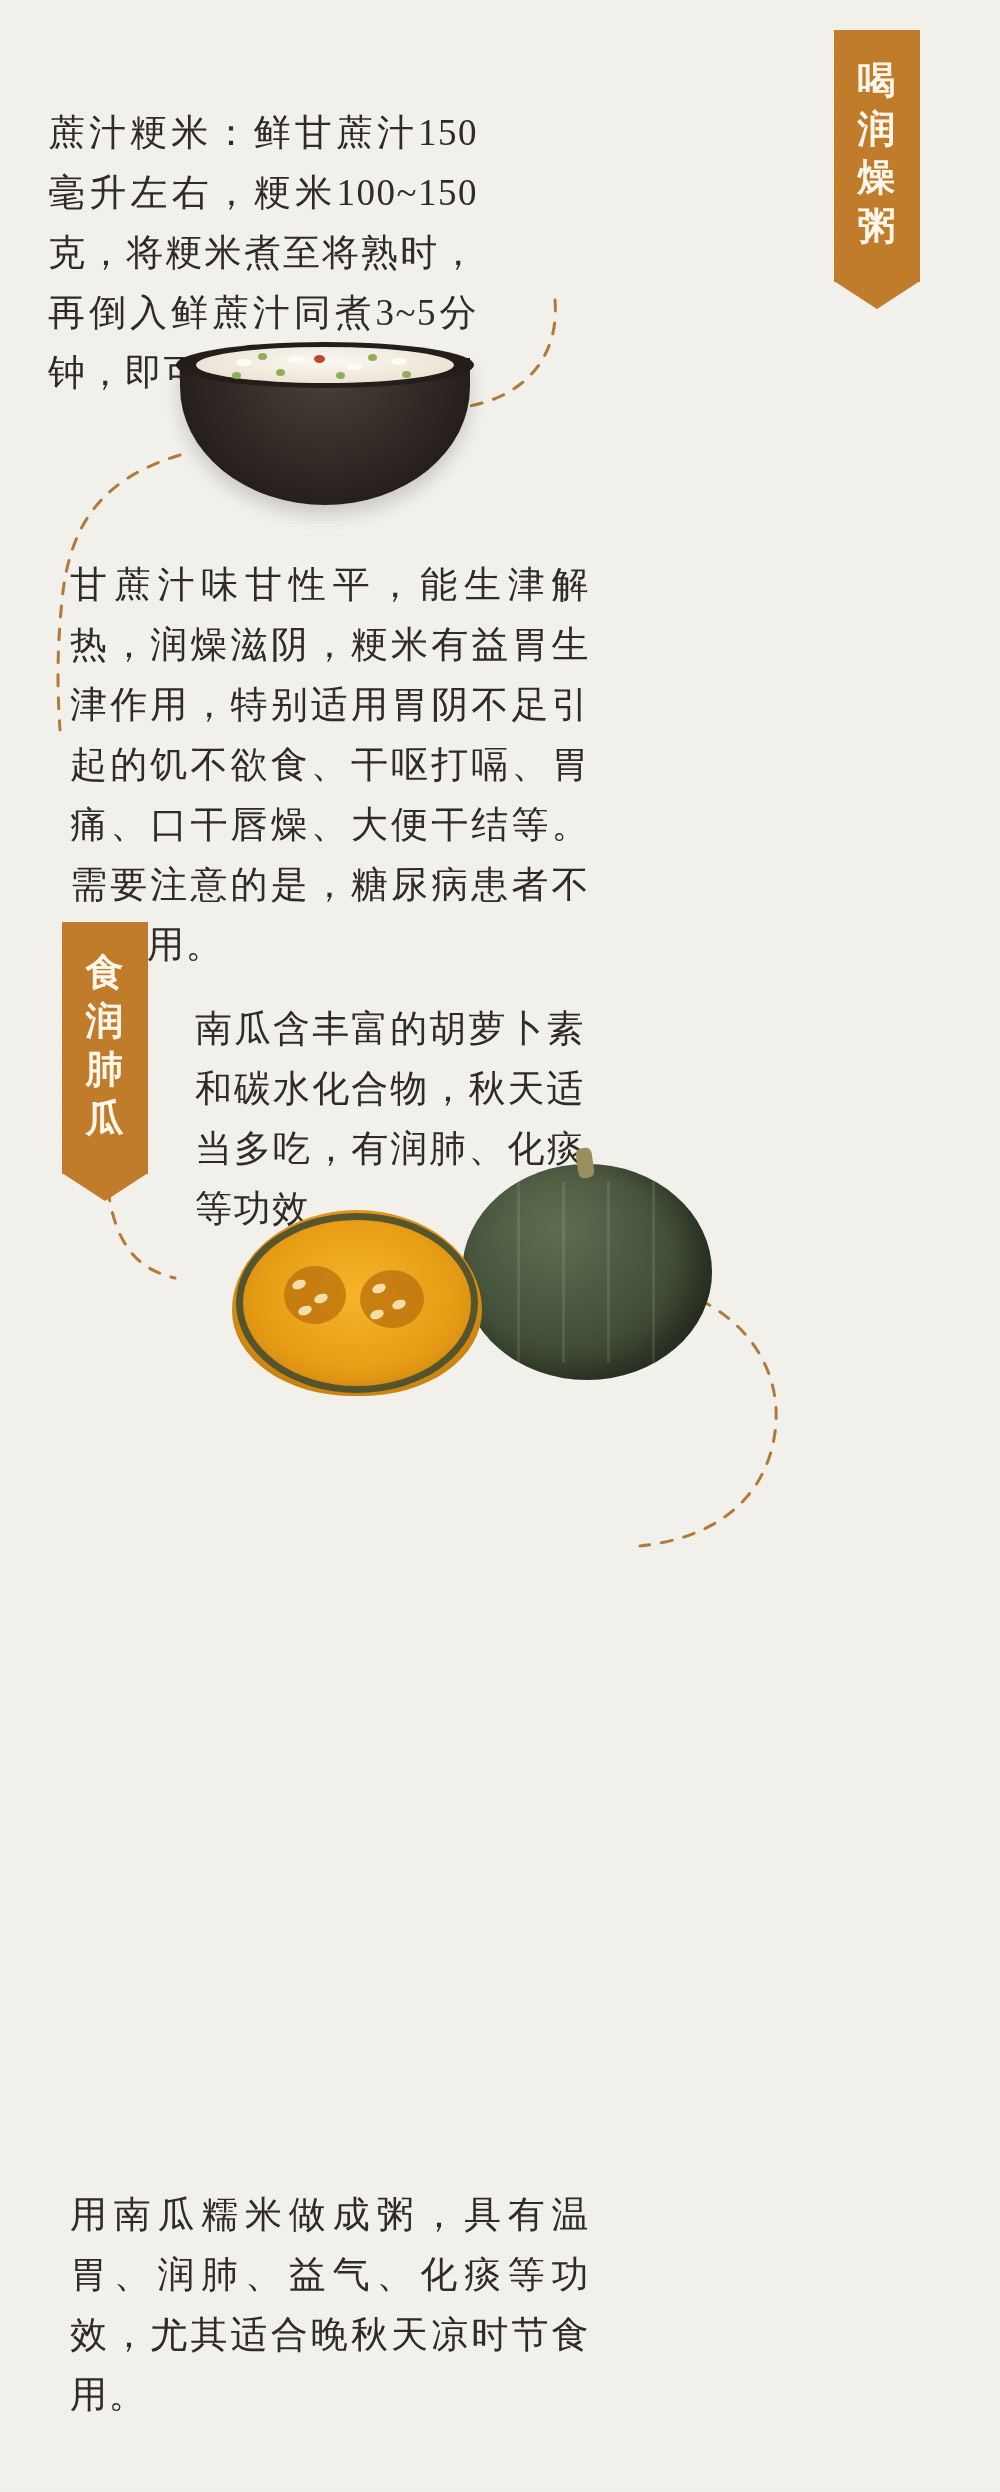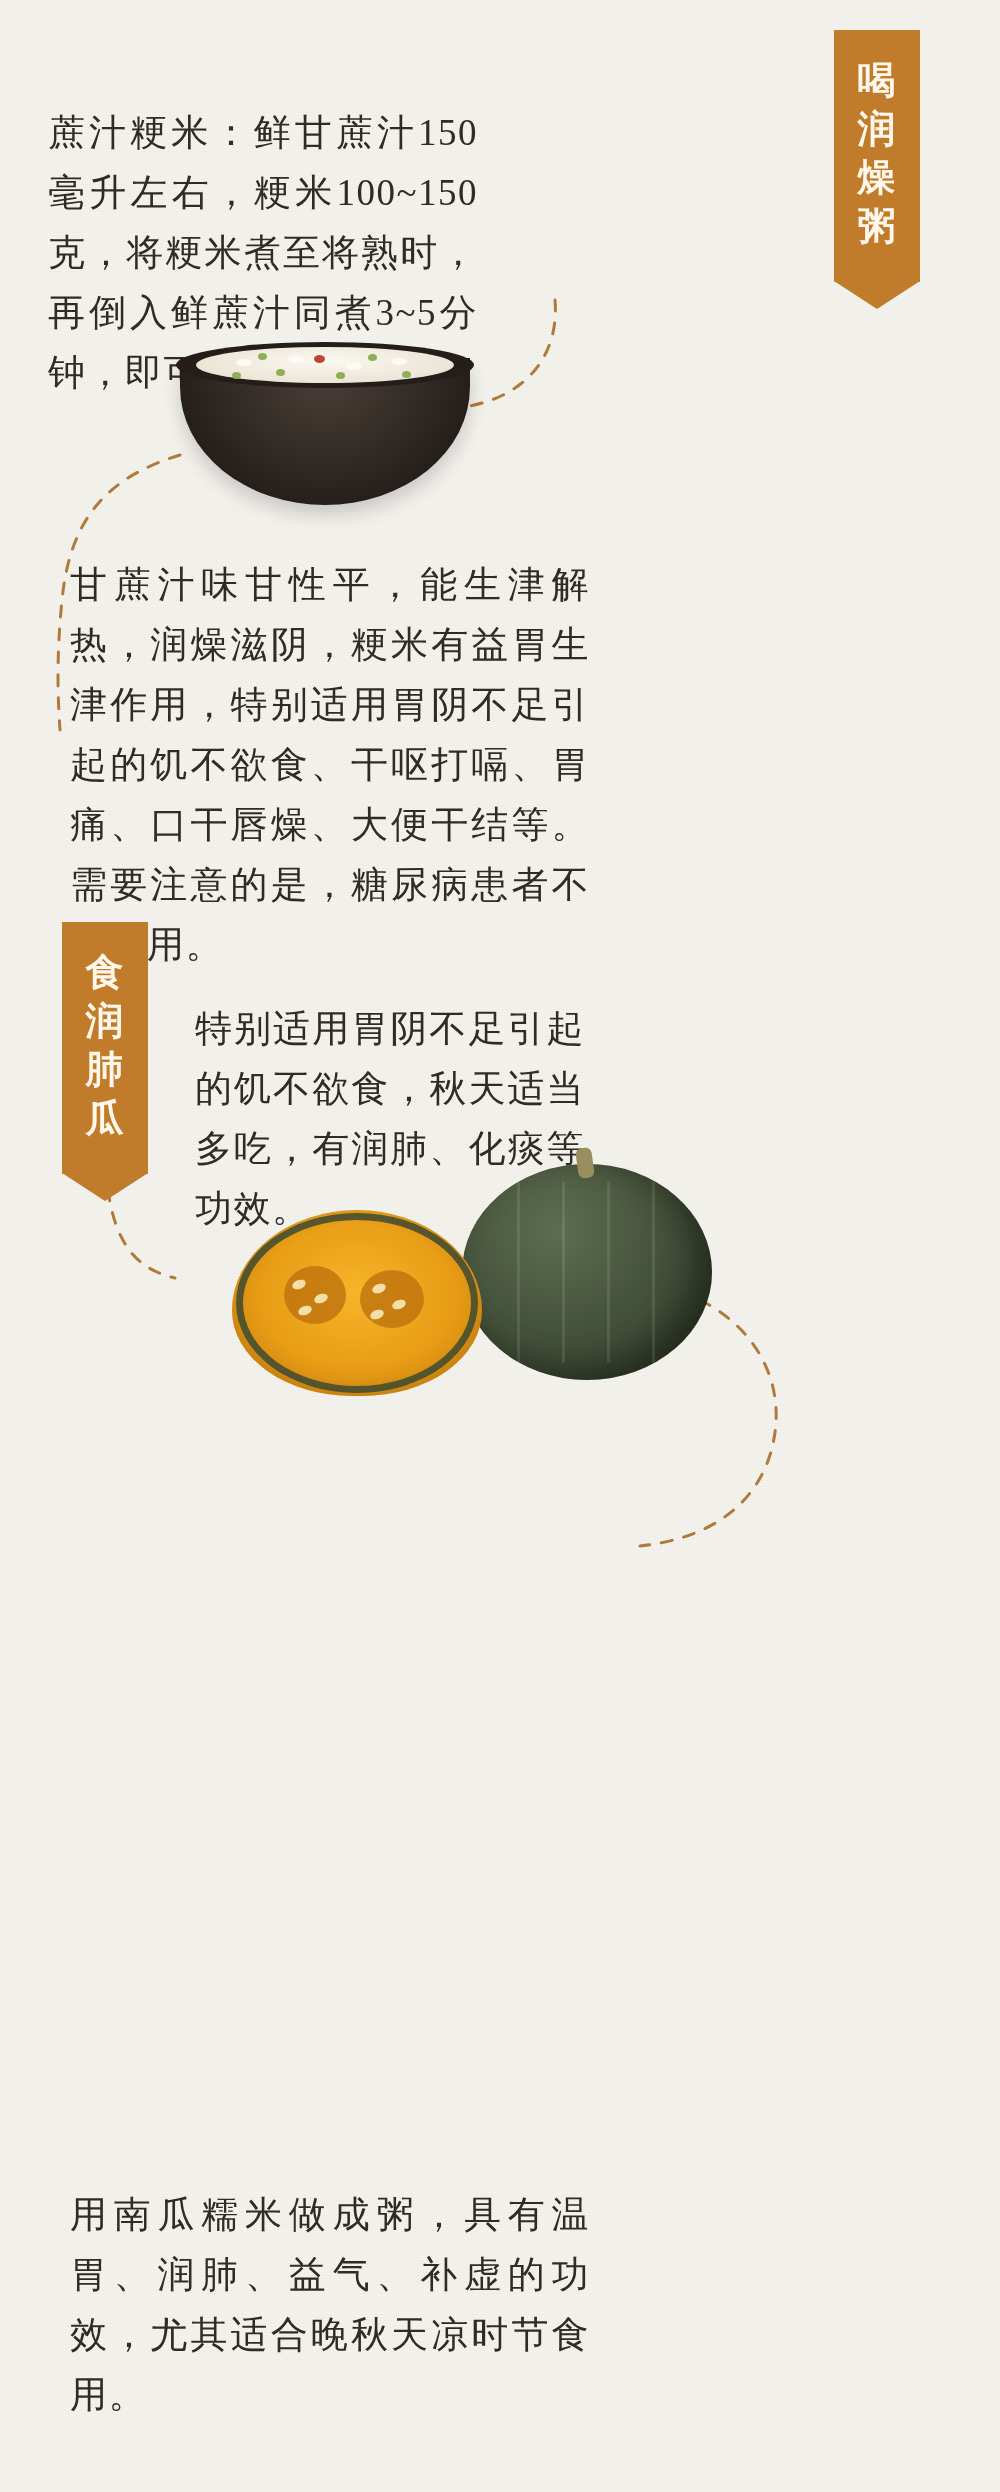--- a/index.html
+++ b/index.html
@@ -234,21 +234,21 @@
 
   <p class="para" id="para-2">甘蔗汁味甘性平，能生津解热，润燥滋阴，粳米有益胃生津作用，特别适用胃阴不足引起的饥不欲食、干呕打嗝、胃痛、口干唇燥、大便干结等。需要注意的是，糖尿病患者不宜食用。</p>
 
   <div class="banner" id="banner-pumpkin">
     <span class="ch">食</span>
     <span class="ch">润</span>
     <span class="ch">肺</span>
     <span class="ch">瓜</span>
   </div>
 
-  <p class="para" id="para-3">特别适用胃阴不足引起的饥不欲食，秋天适当多吃，有润肺、化痰等功效。</p>
+  <p class="para" id="para-3">南瓜含丰富的胡萝卜素和碳水化合物，秋天适当多吃，有润肺、化痰等功效。</p>
 
   <div class="photo" id="photo-pumpkin">
     <div class="pump-whole">
       <div class="pump-rib" style="left:22%;"></div>
       <div class="pump-rib" style="left:40%;"></div>
       <div class="pump-rib" style="left:58%;"></div>
       <div class="pump-rib" style="left:76%;"></div>
     </div>
     <div class="pump-cut">
       <div class="pump-cut-edge"></div>
@@ -256,15 +256,15 @@
       <div class="seed-pocket" style="left:128px; top:60px; width:64px; height:58px;"></div>
       <div class="seed" style="left:60px; top:70px;"></div>
       <div class="seed" style="left:82px; top:84px;"></div>
       <div class="seed" style="left:66px; top:96px;"></div>
       <div class="seed" style="left:140px; top:74px;"></div>
       <div class="seed" style="left:160px; top:90px;"></div>
       <div class="seed" style="left:138px; top:100px;"></div>
     </div>
   </div>
 
-  <p class="para" id="para-4">用南瓜糯米做成粥，具有温胃、润肺、益气、补虚的功效，尤其适合晚秋天凉时节食用。</p>
+  <p class="para" id="para-4">用南瓜糯米做成粥，具有温胃、润肺、益气、化痰等功效，尤其适合晚秋天凉时节食用。</p>
 
 </div>
 
 </body></html>

